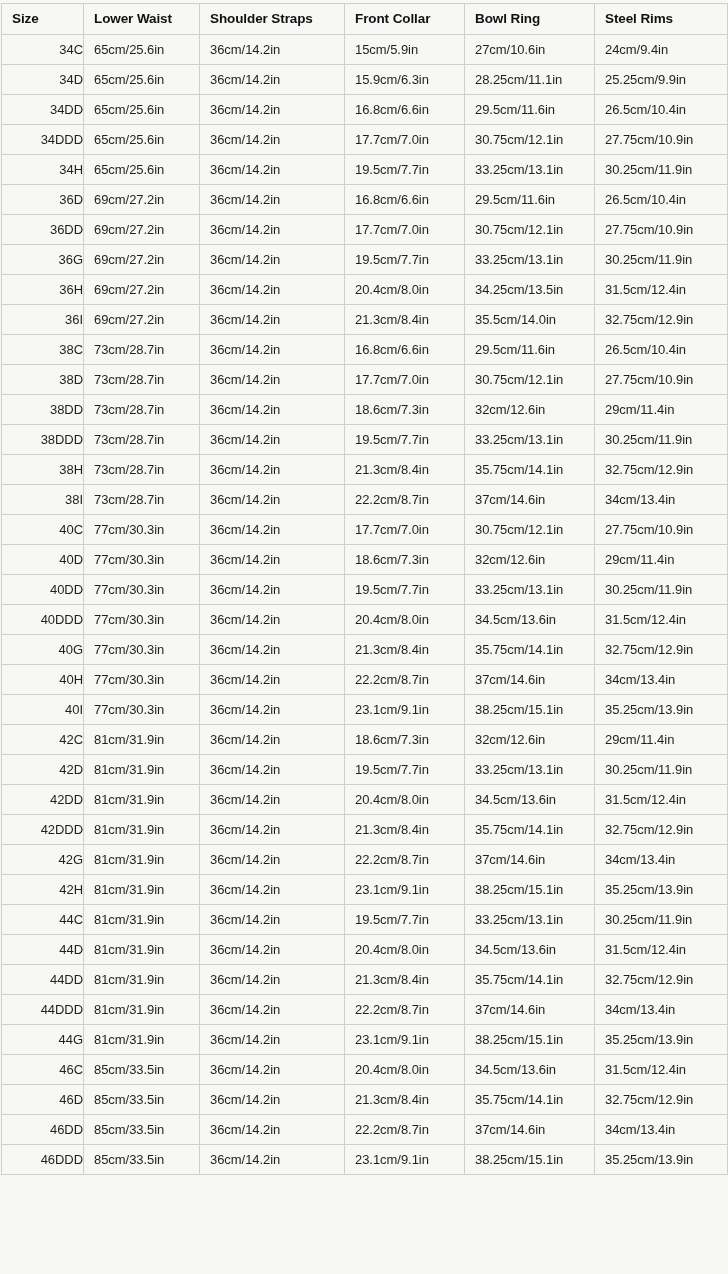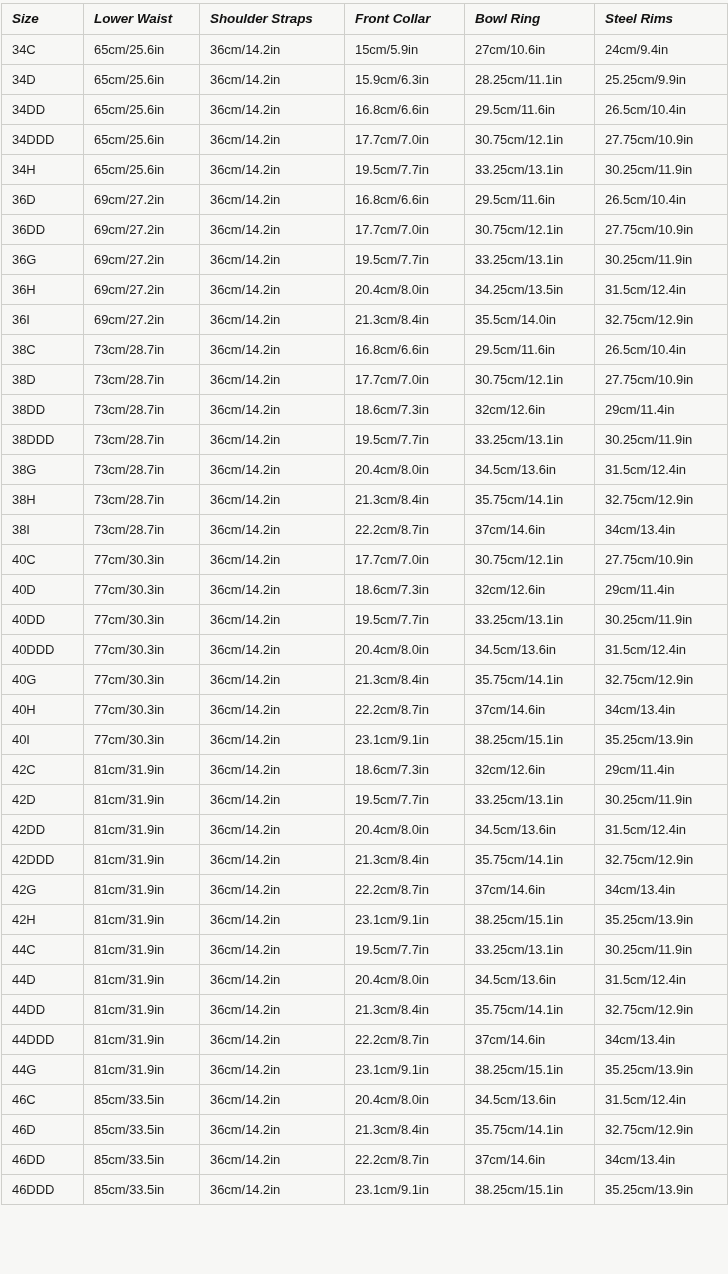--- a/index.html
+++ b/index.html
@@ -48,30 +48,30 @@
     overflow: hidden;
     background: #f7f7f5;
   }
   table.size-chart thead th {
     font-weight: bold;
     font-size: 13.5px;
     letter-spacing: -0.1px;
     color: #111111;
     height: 30px;
     line-height: 30px;
-    font-style: italic;
   }
   table.size-chart tbody td {
     font-weight: normal;
     font-size: 13px;
     letter-spacing: -0.05px;
     color: #1f1f1f;
   }
   table.size-chart tbody td.col-size {
     color: #1f1f1f;
+    text-align: right;
   }
 </style>
 </head>
 <body>
 
 <div class="chart-wrap">
   <table class="size-chart">
     <colgroup>
       <col class="c-size">
       <col class="c-lowerwaist">
@@ -197,28 +197,20 @@
         </tr>
         <tr>
           <td class="col-size">38DDD</td>
           <td class="col-lower_waist">73cm/28.7in</td>
           <td class="col-shoulder">36cm/14.2in</td>
           <td class="col-front_collar">19.5cm/7.7in</td>
           <td class="col-bowl_ring">33.25cm/13.1in</td>
           <td class="col-steel_rims">30.25cm/11.9in</td>
         </tr>
         <tr>
-          <td class="col-size">38G</td>
-          <td class="col-lower_waist">73cm/28.7in</td>
-          <td class="col-shoulder">36cm/14.2in</td>
-          <td class="col-front_collar">20.4cm/8.0in</td>
-          <td class="col-bowl_ring">34.5cm/13.6in</td>
-          <td class="col-steel_rims">31.5cm/12.4in</td>
-        </tr>
-        <tr>
           <td class="col-size">38H</td>
           <td class="col-lower_waist">73cm/28.7in</td>
           <td class="col-shoulder">36cm/14.2in</td>
           <td class="col-front_collar">21.3cm/8.4in</td>
           <td class="col-bowl_ring">35.75cm/14.1in</td>
           <td class="col-steel_rims">32.75cm/12.9in</td>
         </tr>
         <tr>
           <td class="col-size">38I</td>
           <td class="col-lower_waist">73cm/28.7in</td>

